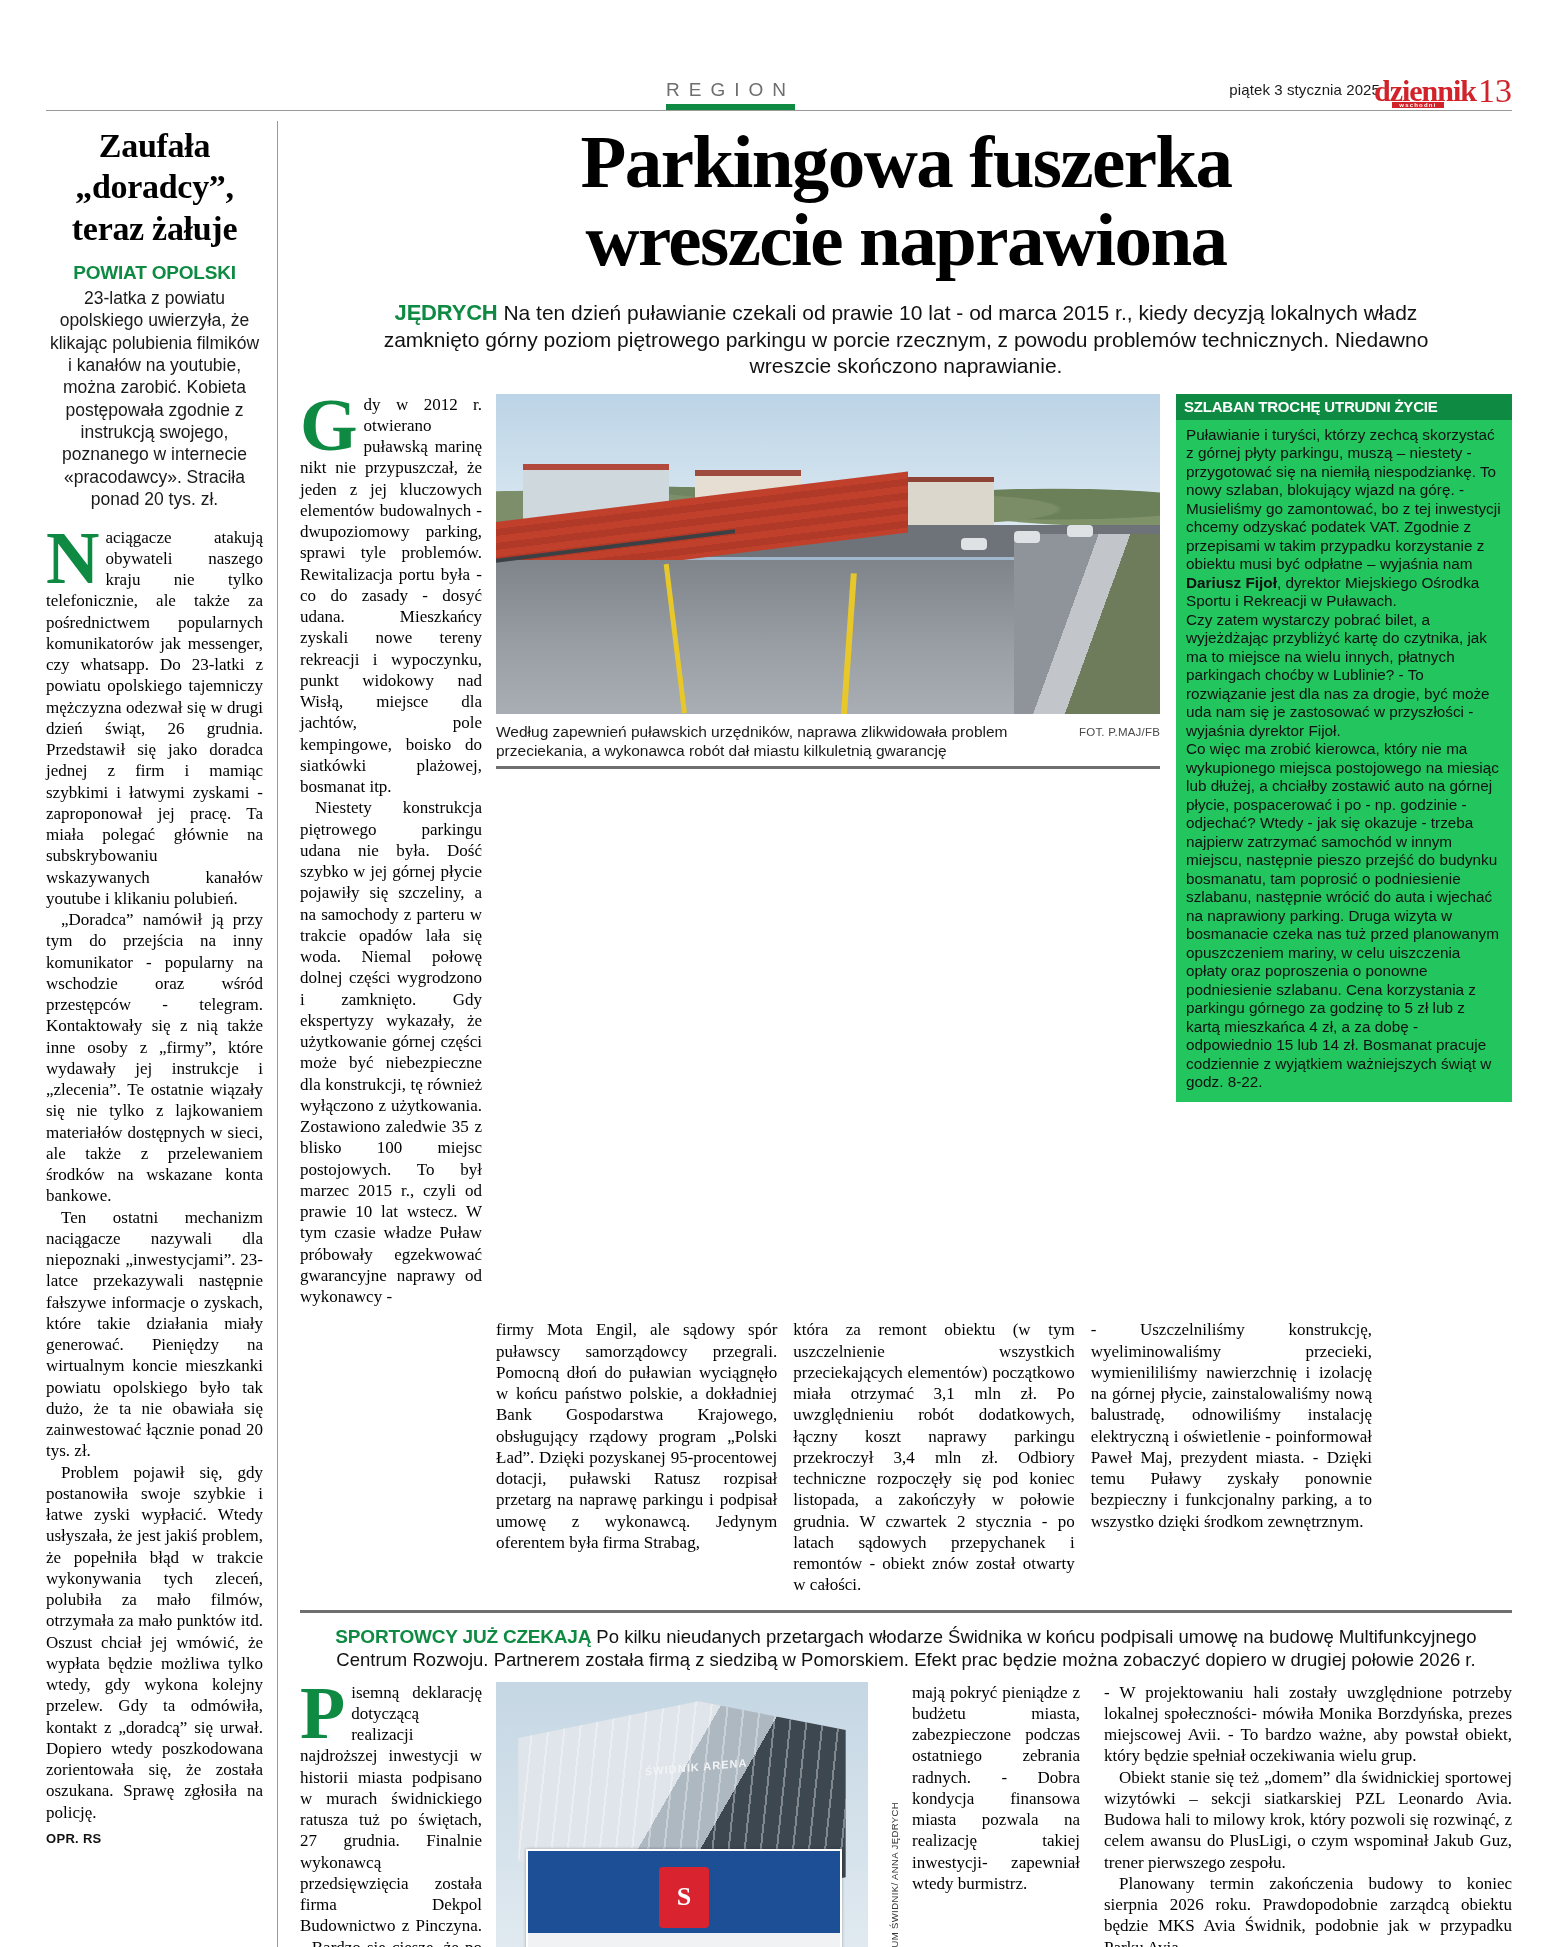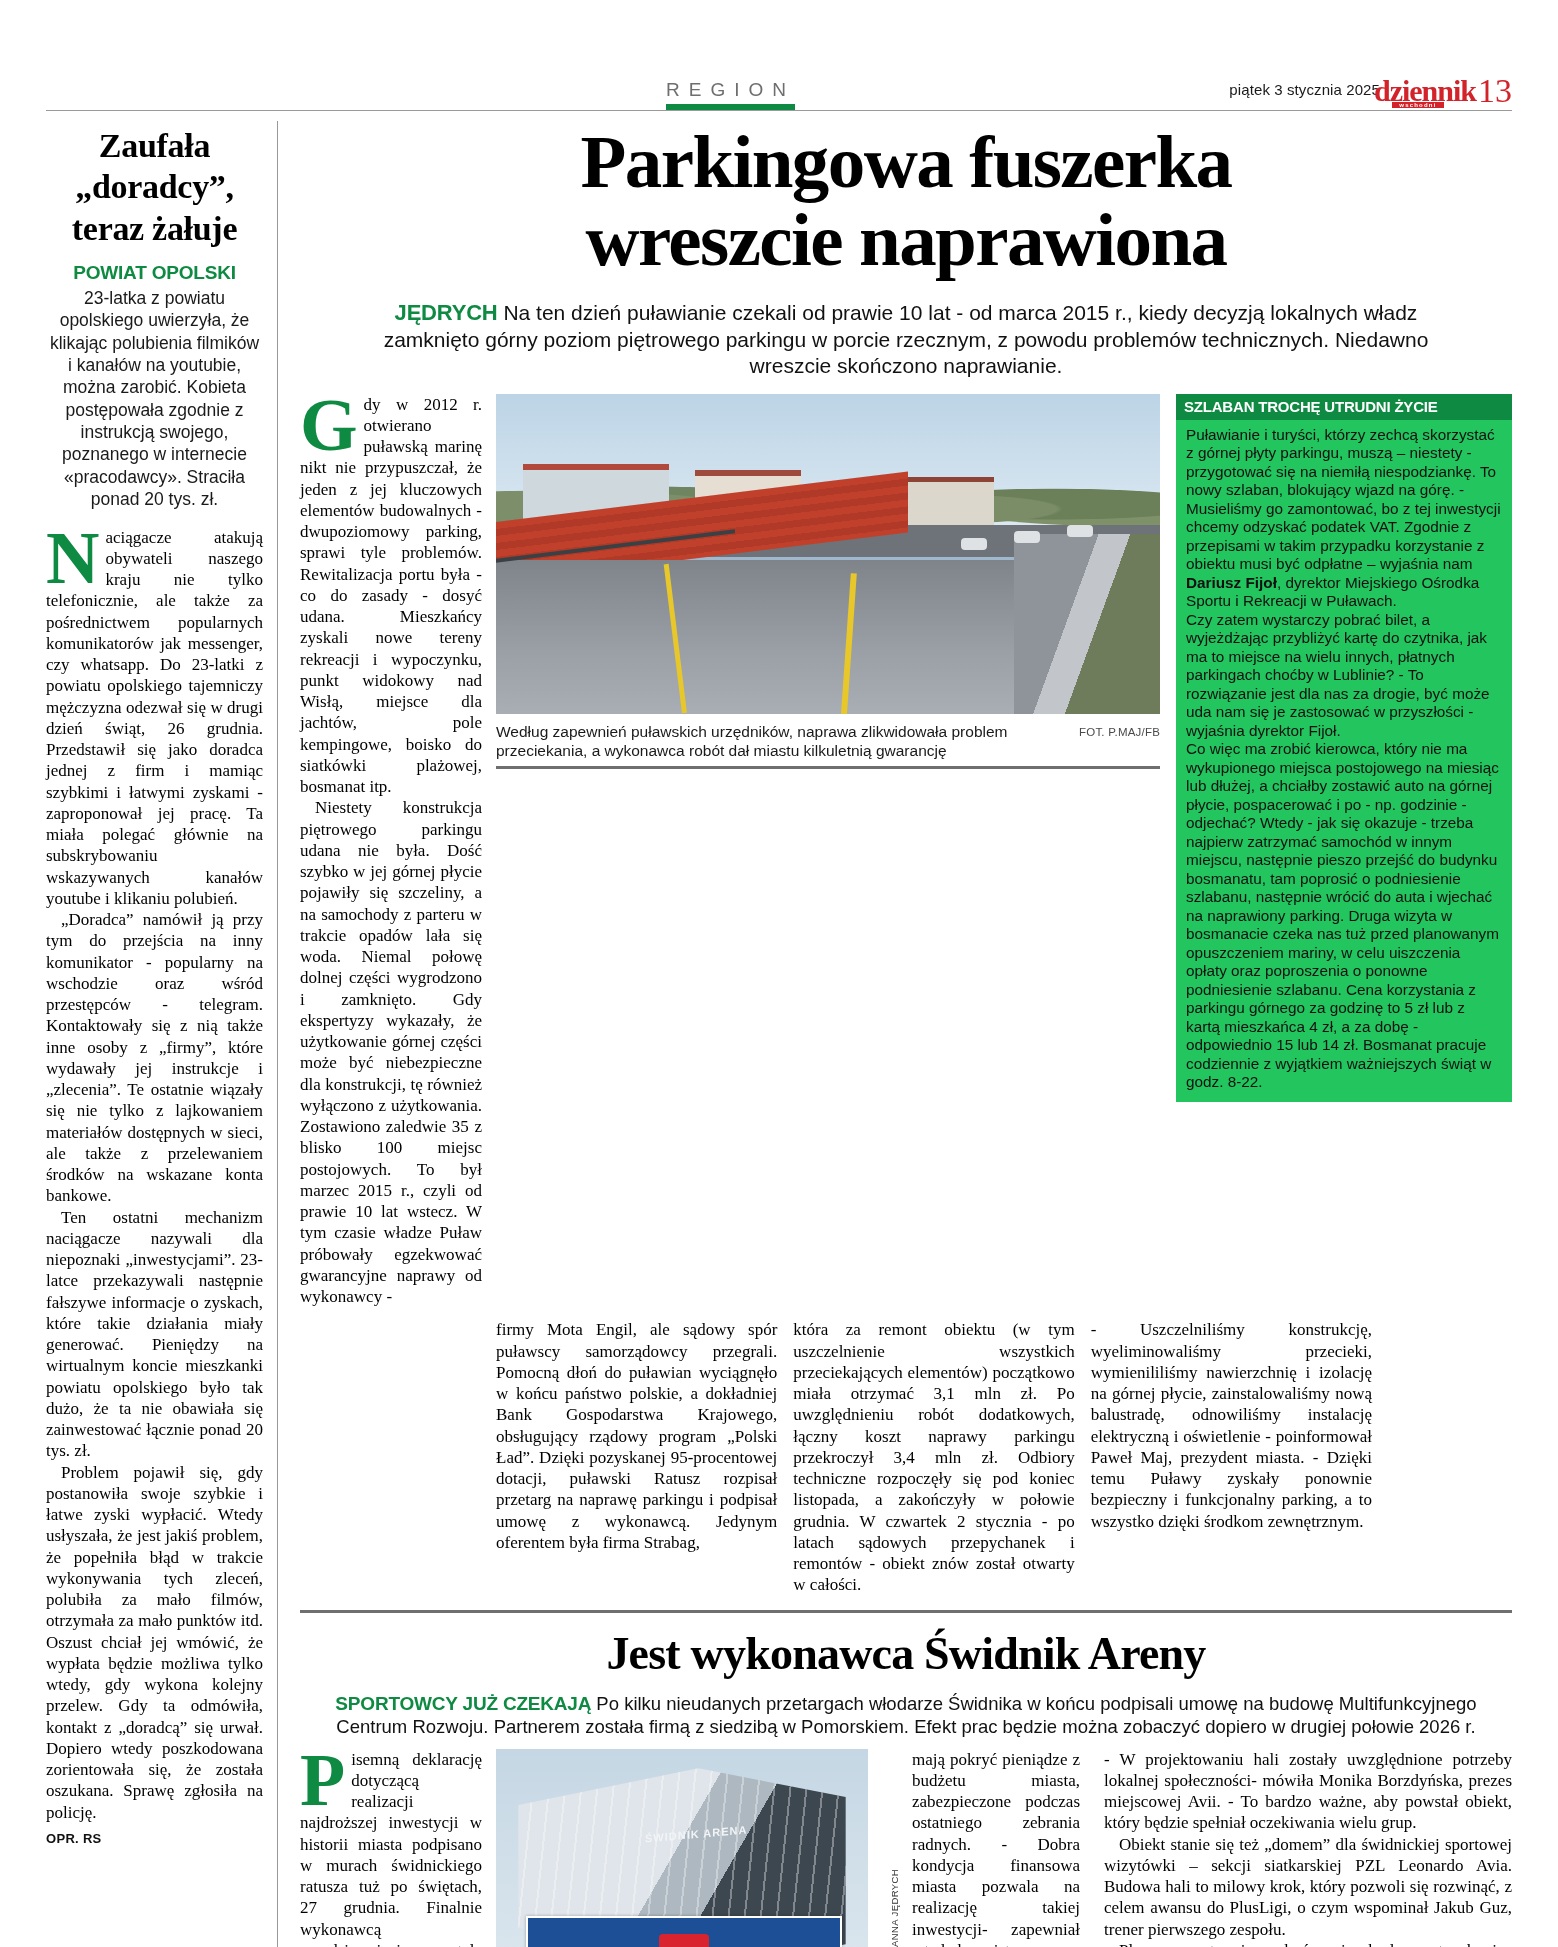--- a/index.html
+++ b/index.html
@@ -507,21 +507,20 @@
         <div class="serif-body">
           <p class="first">która za remont obiektu (w tym uszczelnienie wszystkich przeciekających elementów) początkowo miała otrzymać 3,1 mln zł. Po uwzględnieniu robót dodatkowych, łączny koszt naprawy parkingu przekroczył 3,4 mln zł. Odbiory techniczne rozpoczęły się pod koniec listopada, a zakończyły w połowie grudnia. W czwartek 2 stycznia - po latach sądowych przepychanek i remontów - obiekt znów został otwarty w całości.</p>
         </div>
         <div class="serif-body">
           <p class="first">- Uszczelniliśmy konstrukcję, wyeliminowaliśmy przecieki, wymienililiśmy nawierzchnię i izolację na górnej płycie, zainstalowaliśmy nową balustradę, odnowiliśmy instalację elektryczną i oświetlenie - poinformował Paweł Maj, prezydent miasta. - Dzięki temu Puławy zyskały ponownie bezpieczny i funkcjonalny parking, a to wszystko dzięki środkom zewnętrznym.</p>
         </div>
       </div>
 
       <div class="divider-thick"></div>
 
-      <h2 class="bottom-headline">Jest wykonawca Świdnik Areny</h2>
       <div class="bottom-lead">
         <span class="kicker-green">SPORTOWCY JUŻ CZEKAJĄ</span>
         <span>Po kilku nieudanych przetargach włodarze Świdnika w końcu podpisali umowę na budowę Multifunkcyjnego Centrum Rozwoju. Partnerem została firmą z siedzibą w Pomorskiem. Efekt prac będzie można zobaczyć dopiero w drugiej połowie 2026 r.</span>
       </div>
 
       <div class="article-bot">
         <div class="ab-col1 serif-body">
           <p class="first"><span class="dropcap">P</span><span>isemną deklarację dotyczącą realizacji najdroższej inwestycji w historii miasta podpisano w murach świdnickiego ratusza tuż po świętach, 27 grudnia. Finalnie wykonawcą przedsięwzięcia została firma Dekpol Budownictwo z Pinczyna. - Bardzo się cieszę, że po latach starań,w Świdniku powstanie Multifunkcyjne Centrum Rozwoju, choć wielu nie wierzyło, że taka chwila nadejdzie - mówił burmistrz MarcinDmowski.</span></p>
 
         </div>

